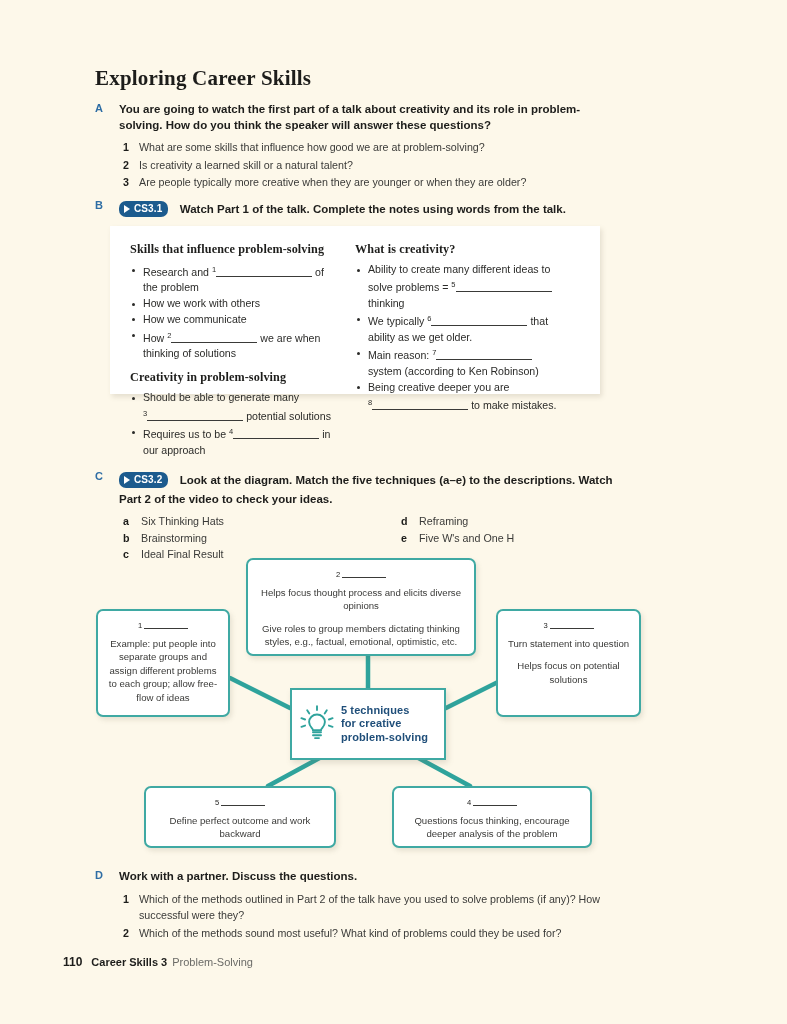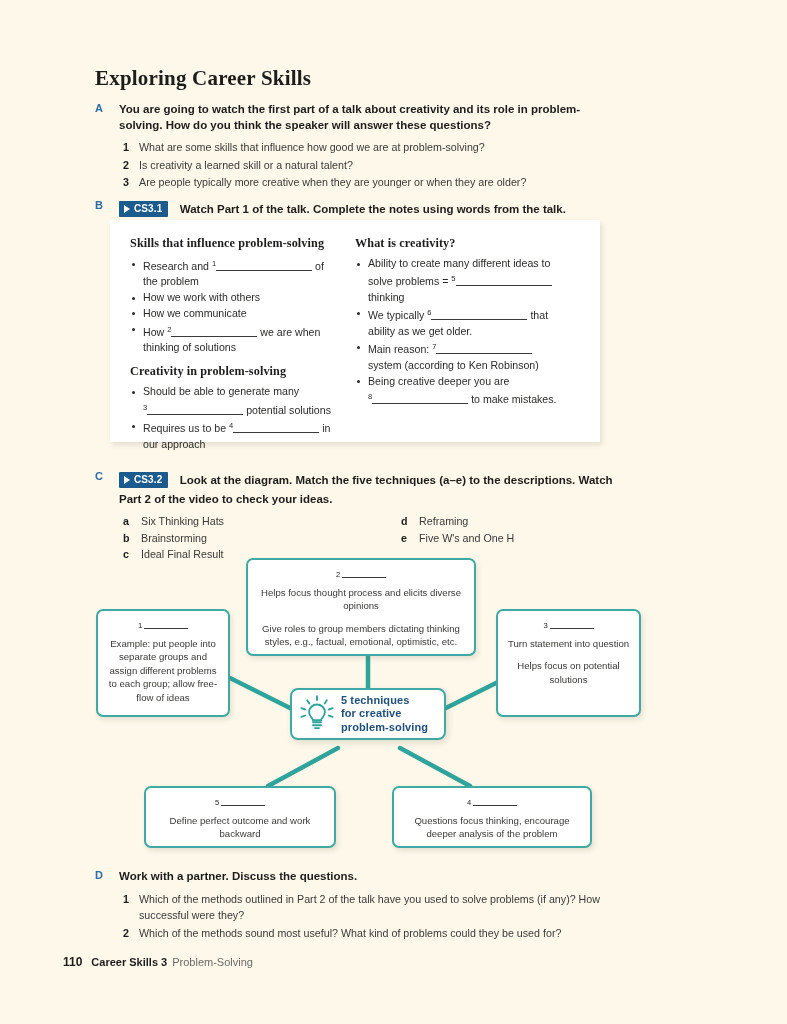--- a/index.html
+++ b/index.html
@@ -35,32 +35,32 @@
     margin-bottom:1px;
   }
   ol.numlist li .n{
     position:absolute;left:4px;top:0;font-weight:bold;color:#1d1d1b;font-size:10.7px;
   }
 
   
   .badge{
     display:inline-block;background:#1C5B8E;color:#fff;
     font-size:10px;font-weight:bold;letter-spacing:.1px;
-    padding:2px 6px 2.5px 5px;border-radius:1px;vertical-align:1px;
+    padding:2px 6px 2.5px 5px;border-radius:7px;vertical-align:1px;
     white-space:nowrap;
   }
   .badge .tri{
     display:inline-block;width:0;height:0;
     border-left:6px solid #fff;border-top:4px solid transparent;border-bottom:4px solid transparent;
     margin-right:4px;vertical-align:-.5px;
   }
 
   
   .notes{
-    position:absolute;left:110px;top:220px;width:490px;height:222px;
+    position:absolute;left:110px;top:226px;width:490px;height:168px;
     background:#ffffff;
     box-shadow:2px 3px 5px rgba(120,110,90,.18);
   }
   .notes-inner{display:flex;padding:16px 20px 0 20px;box-sizing:border-box;height:100%;}
   .notes-col{width:50%;box-sizing:border-box;padding-right:14px;}
   .notes-h{
     font-family:"Liberation Serif", serif;font-weight:bold;font-size:12.2px;
     color:#1d1d1b;margin:0 0 5px 0;letter-spacing:.1px;
   }
   .notes-h.second{margin-top:9px;}
@@ -108,22 +108,22 @@
   .node p{margin:0;}
   .node p + p{margin-top:9px;}
 
   #node1{left:8px;  top:57px;  width:134px;height:108px;}
   #node2{left:158px;top:6px;   width:230px;height:98px;}
   #node3{left:408px;top:57px;  width:145px;height:108px;}
   #node5{left:56px; top:234px; width:192px;height:62px;}
   #node4{left:304px;top:234px; width:200px;height:62px;}
 
   .center{
-    position:absolute;left:202px;top:136px;width:156px;height:52px;
-    background:#fff;border:2px solid #3FA9A3;border-radius:8px;
+    position:absolute;left:202px;top:136px;width:156px;height:72px;
+    background:#fff;border:2px solid #3FA9A3;border-radius:0;
     box-shadow:2px 3px 6px rgba(120,110,90,.20);
     display:flex;align-items:center;gap:7px;padding:0 8px;box-sizing:border-box;
     z-index:3;
   }
   .center .bulb{flex:0 0 auto;width:34px;height:38px;}
   .center .ctext{
     font-size:11px;font-weight:bold;line-height:13.6px;color:#1F4E79;letter-spacing:.1px;
     text-align:left;
   }
 

